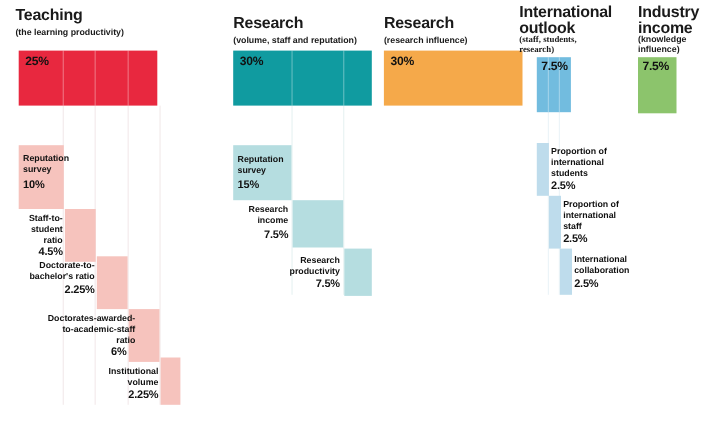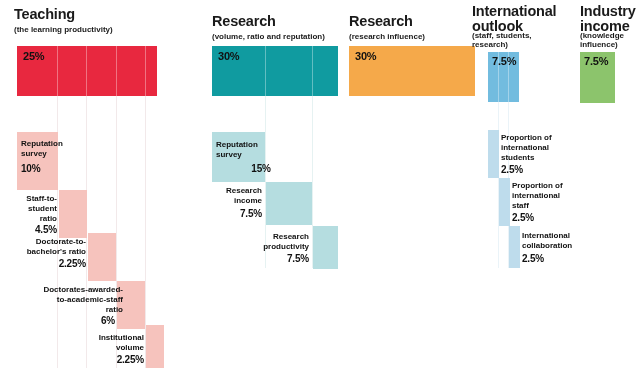--- a/index.html
+++ b/index.html
@@ -75,21 +75,21 @@
 <div id="stage">
 
   <div class="col-title" style="left:14px;top:7px;">Teaching</div>
   <div class="col-sub" style="left:14px;top:26px;">(the learning productivity)</div>
 
   <div class="guide" style="left:57px;top:96px;height:272px;"></div>
   <div class="guide" style="left:86px;top:96px;height:272px;"></div>
   <div class="guide" style="left:116px;top:96px;height:272px;"></div>
   <div class="guide" style="left:145px;top:96px;height:272px;"></div>
 
-  <div class="bar" style="left:17px;top:46px;width:140px;height:50px;background:#e8283f;">
+  <div class="bar" style="left:17px;top:46px;width:126px;height:50px;background:#e8283f;">
     <div class="stripe" style="left:40px;"></div>
     <div class="stripe" style="left:69px;"></div>
     <div class="stripe" style="left:99px;"></div>
     <div class="stripe" style="left:128px;"></div>
     <span class="pct">25%</span>
   </div>
 
   <div class="sub left">
     <div class="swatch" style="position:absolute;left:17px;top:132px;width:41px;height:58px;background:#f6c3bd;"></div>
     <div class="lab" style="left:21px;top:139px;width:90px;">Reputation
@@ -121,36 +121,36 @@
   </div>
 
   <div class="sub">
     <div class="swatch" style="position:absolute;left:146px;top:325px;width:18px;height:43px;background:#f6c3bd;"></div>
     <div class="lab" style="left:45px;top:333px;width:99px;">Institutional
 volume</div>
     <div class="val" style="left:45px;top:354px;width:99px;">2.25%</div>
   </div>
 
   <div class="col-title" style="left:212px;top:14px;">Research</div>
-  <div class="col-sub" style="left:212px;top:33px;">(volume, ratio and reputation)</div>
+  <div class="col-sub" style="left:212px;top:33px;">(volume, staff and reputation)</div>
 
   <div class="guide" style="left:265px;top:96px;height:172px;background:#e6f2f2;"></div>
   <div class="guide" style="left:312px;top:96px;height:172px;background:#e6f2f2;"></div>
 
   <div class="bar" style="left:212px;top:46px;width:126px;height:50px;background:#109ba0;">
     <div class="stripe" style="left:53px;"></div>
     <div class="stripe" style="left:100px;"></div>
     <span class="pct">30%</span>
   </div>
 
   <div class="sub left">
     <div class="swatch" style="position:absolute;left:212px;top:132px;width:53px;height:50px;background:#b5dde0;"></div>
     <div class="lab" style="left:216px;top:140px;width:90px;">Reputation
 survey</div>
-    <div class="val" style="left:216px;top:163px;width:90px;text-align:center;">15%</div>
+    <div class="val" style="left:216px;top:163px;width:90px;">15%</div>
   </div>
 
   <div class="sub">
     <div class="swatch" style="position:absolute;left:266px;top:182px;width:46px;height:43px;background:#b5dde0;"></div>
     <div class="lab" style="left:186px;top:186px;width:76px;">Research
 income</div>
     <div class="val" style="left:186px;top:208px;width:76px;">7.5%</div>
   </div>
 
   <div class="sub">
@@ -162,21 +162,21 @@
 
   <div class="col-title" style="left:349px;top:14px;">Research</div>
   <div class="col-sub" style="left:349px;top:33px;">(research influence)</div>
 
   <div class="bar" style="left:349px;top:46px;width:126px;height:50px;background:#f5a94a;">
     <span class="pct">30%</span>
   </div>
 
   <div class="col-title" style="left:472px;top:4px;">International
 outlook</div>
-  <div class="col-sub" style="left:472px;top:32px;">(staff, students,
+  <div class="col-sub" style="left:472px;top:32px;font-family:Liberation Serif, serif;">(staff, students,
 research)</div>
 
   <div class="guide" style="left:498px;top:96px;height:172px;background:#eaf3f8;"></div>
   <div class="guide" style="left:508px;top:96px;height:172px;background:#eaf3f8;"></div>
 
   <div class="bar" style="left:488px;top:52px;width:31px;height:50px;background:#72bcdf;">
     <div class="stripe" style="left:10px;"></div>
     <div class="stripe" style="left:20px;"></div>
     <span class="pct" style="left:4px;top:3px;">7.5%</span>
   </div>

